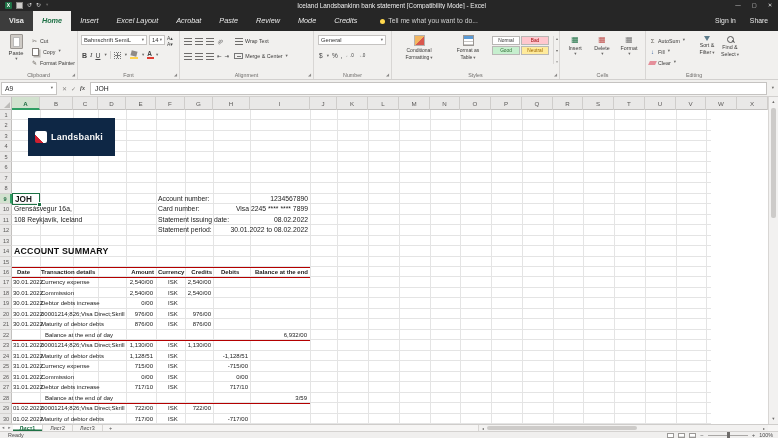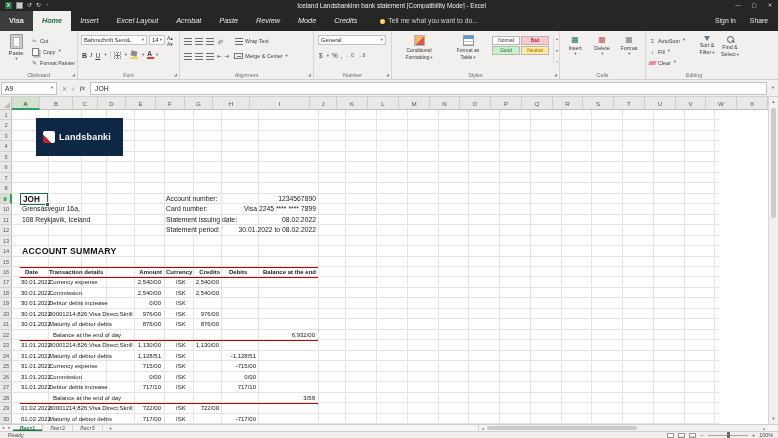--- a/index.html
+++ b/index.html
@@ -88,21 +88,21 @@
   
   #grid-wrap{left:0;top:97px;width:778px;height:327px;}
   #select-all{position:absolute;left:0;top:0;width:12px;height:13px;background:#e9e8e7;border-right:1px solid #c2c0be;border-bottom:1px solid #c2c0be;box-sizing:border-box;z-index:7;}
   #select-all::after{content:"";position:absolute;right:1px;bottom:1px;border-left:6px solid transparent;border-bottom:6px solid #bdbbb9;}
   #col-headers{position:absolute;left:0;top:0;width:768px;height:13px;background:#e9e8e7;border-bottom:1px solid #c2c0be;box-sizing:border-box;z-index:6;}
   .col-h{position:absolute;top:0;height:13px;line-height:13px;text-align:center;font-size:6.2px;color:#5a5857;border-right:1px solid #cfcdcb;box-sizing:border-box;}
   .col-h.sel{background:#d2e2cf;color:#1e6b41;border-bottom:2px solid #2f9e63;font-weight:bold;}
   #row-headers{position:absolute;left:0;top:13px;width:12px;height:314px;background:#e9e8e7;border-right:1px solid #c2c0be;box-sizing:border-box;z-index:6;}
   .row-hn{position:absolute;left:0;width:12px;height:10.467px;line-height:10.467px;text-align:center;font-size:5.6px;color:#5a5857;border-bottom:1px solid #d4d2d0;box-sizing:border-box;}
   .row-hn.sel{background:#d2e2cf;color:#1e6b41;border-right:2px solid #2f9e63;font-weight:bold;}
-  #grid-area{position:absolute;left:8px;top:13px;width:711px;height:314px;overflow:hidden;background-color:#fff;
+  #grid-area{position:absolute;left:0;top:13px;width:711px;height:314px;overflow:hidden;background-color:#fff;
      background-image:repeating-linear-gradient(to bottom,rgba(0,0,0,0) 0,rgba(0,0,0,0) 9.466px,#e4e4e4 9.466px,#e4e4e4 10.466px);}
   .vline{position:absolute;top:0;width:1px;height:314px;background:#e4e4e4;z-index:0;}
   #logo{position:absolute;left:28px;top:8px;width:87px;height:38px;background:#0e2745;display:flex;align-items:center;gap:4px;padding-left:7px;box-sizing:border-box;z-index:2;}
   .logo-mark{width:12px;height:12px;border-radius:2px;background:linear-gradient(45deg,#cf2030 0 35%,#fff 35%);flex:none;}
   .logo-text{color:#f7f7f7;font-size:9px;font-weight:bold;letter-spacing:.2px;}
   #sheet-content{position:absolute;left:0;top:0;width:768px;height:314px;z-index:3;}
   .scell{position:absolute;font-size:6px;line-height:10.467px;white-space:nowrap;color:#1b1b1b;}
   .t7{font-size:6.8px;}
   .t6{font-size:6px;}
   .th{font-weight:bold;font-size:6px;}

